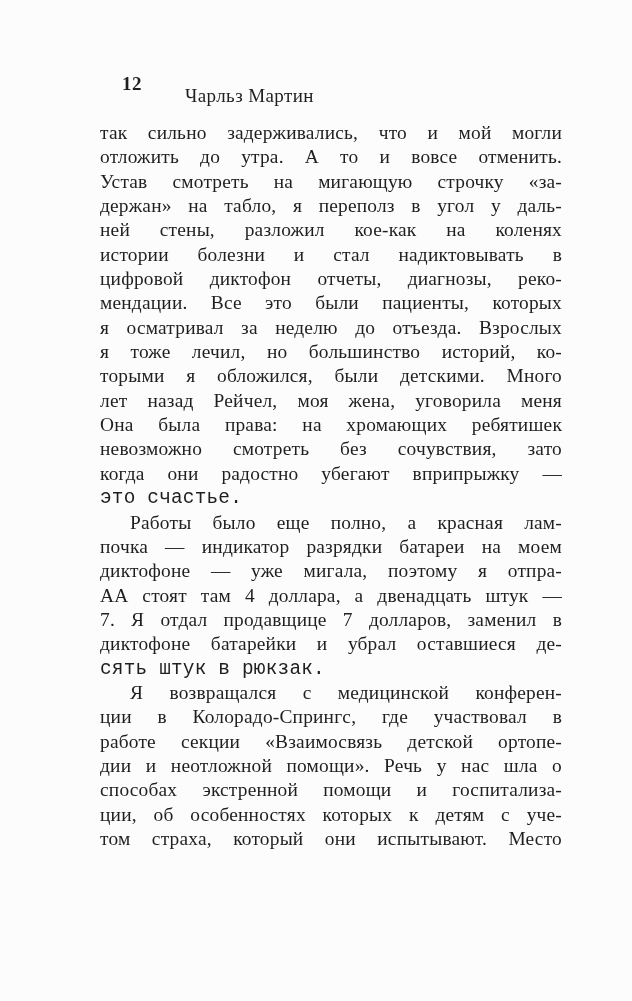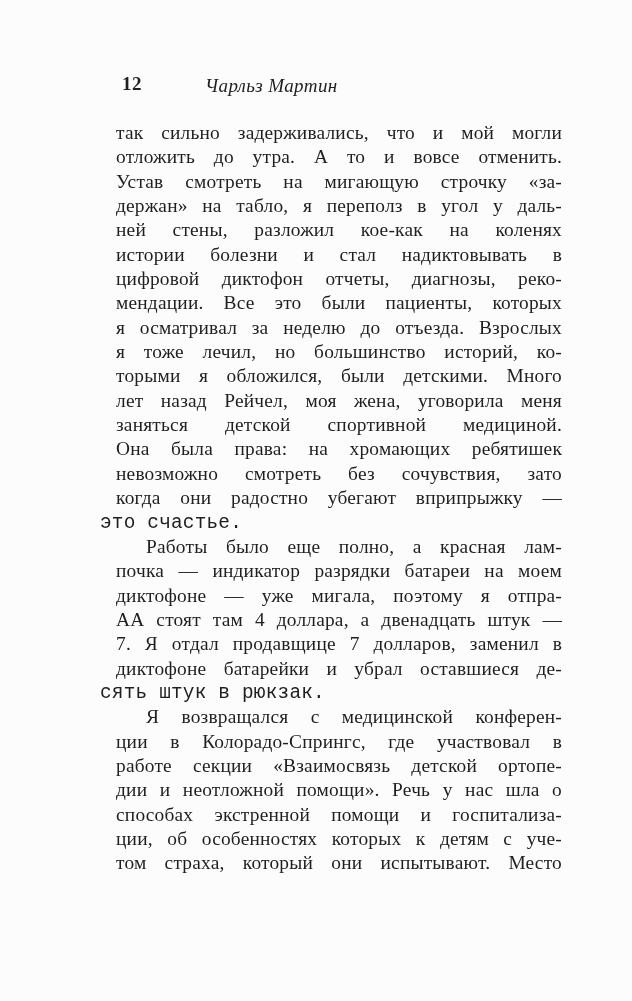--- a/index.html
+++ b/index.html
@@ -29,43 +29,40 @@
   .page-number {
     position: absolute;
     left: 22px;
     top: 0;
     font-weight: bold;
     letter-spacing: 0.5px;
   }
   .running-title {
     position: absolute;
     left: 85px;
-    top: 2px;
-    font-style: italic;
+    top: 12px;
     letter-spacing: 0.4px;
-    margin-left: 20px;
   }
   .page-text {
     position: absolute;
     top: 121px;
     left: 100px;
     width: 462px;
   }
   .ln {
     font-size: 19.4px;
     line-height: 24.35px;
     height: 24.35px;
     letter-spacing: 0.2px;
     white-space: normal;
     text-align: left;
   }
   .just {
     text-align: justify;
     text-align-last: justify;
-    margin-left: 16px;
   }
   .end {
     text-align: center;
     text-align-last: left;
     font-family: Liberation Mono, monospace;
   }
   .ind {
     text-indent: 30px;
   }
 </style>
@@ -85,21 +82,20 @@
     <div class="ln just">Устав смотреть на мигающую строчку «за-</div>
     <div class="ln just">держан» на табло, я переполз в угол у даль-</div>
     <div class="ln just">ней стены, разложил кое-как на коленях</div>
     <div class="ln just">истории болезни и стал надиктовывать в</div>
     <div class="ln just">цифровой диктофон отчеты, диагнозы, реко-</div>
     <div class="ln just">мендации. Все это были пациенты, которых</div>
     <div class="ln just">я осматривал за неделю до отъезда. Взрослых</div>
     <div class="ln just">я тоже лечил, но большинство историй, ко-</div>
     <div class="ln just">торыми я обложился, были детскими. Много</div>
     <div class="ln just">лет назад Рейчел, моя жена, уговорила меня</div>
-    <div class="ln just">заняться детской спортивной медициной.</div>
     <div class="ln just">Она была права: на хромающих ребятишек</div>
     <div class="ln just">невозможно смотреть без сочувствия, зато</div>
     <div class="ln just">когда они радостно убегают вприпрыжку —</div>
     <div class="ln end">это счастье.</div>
     <div class="ln just ind">Работы было еще полно, а красная лам-</div>
     <div class="ln just">почка — индикатор разрядки батареи на моем</div>
     <div class="ln just">диктофоне — уже мигала, поэтому я отпра-</div>
     <div class="ln just">АА стоят там 4 доллара, а двенадцать штук —</div>
     <div class="ln just">7. Я отдал продавщице 7 долларов, заменил в</div>
     <div class="ln just">диктофоне батарейки и убрал оставшиеся де-</div>

